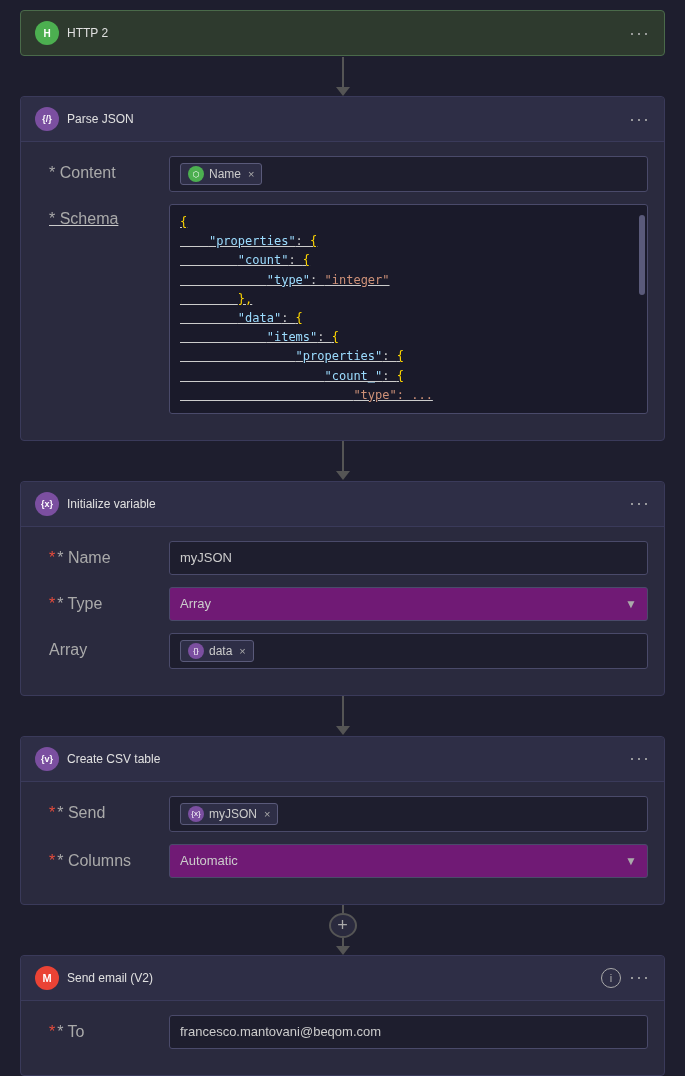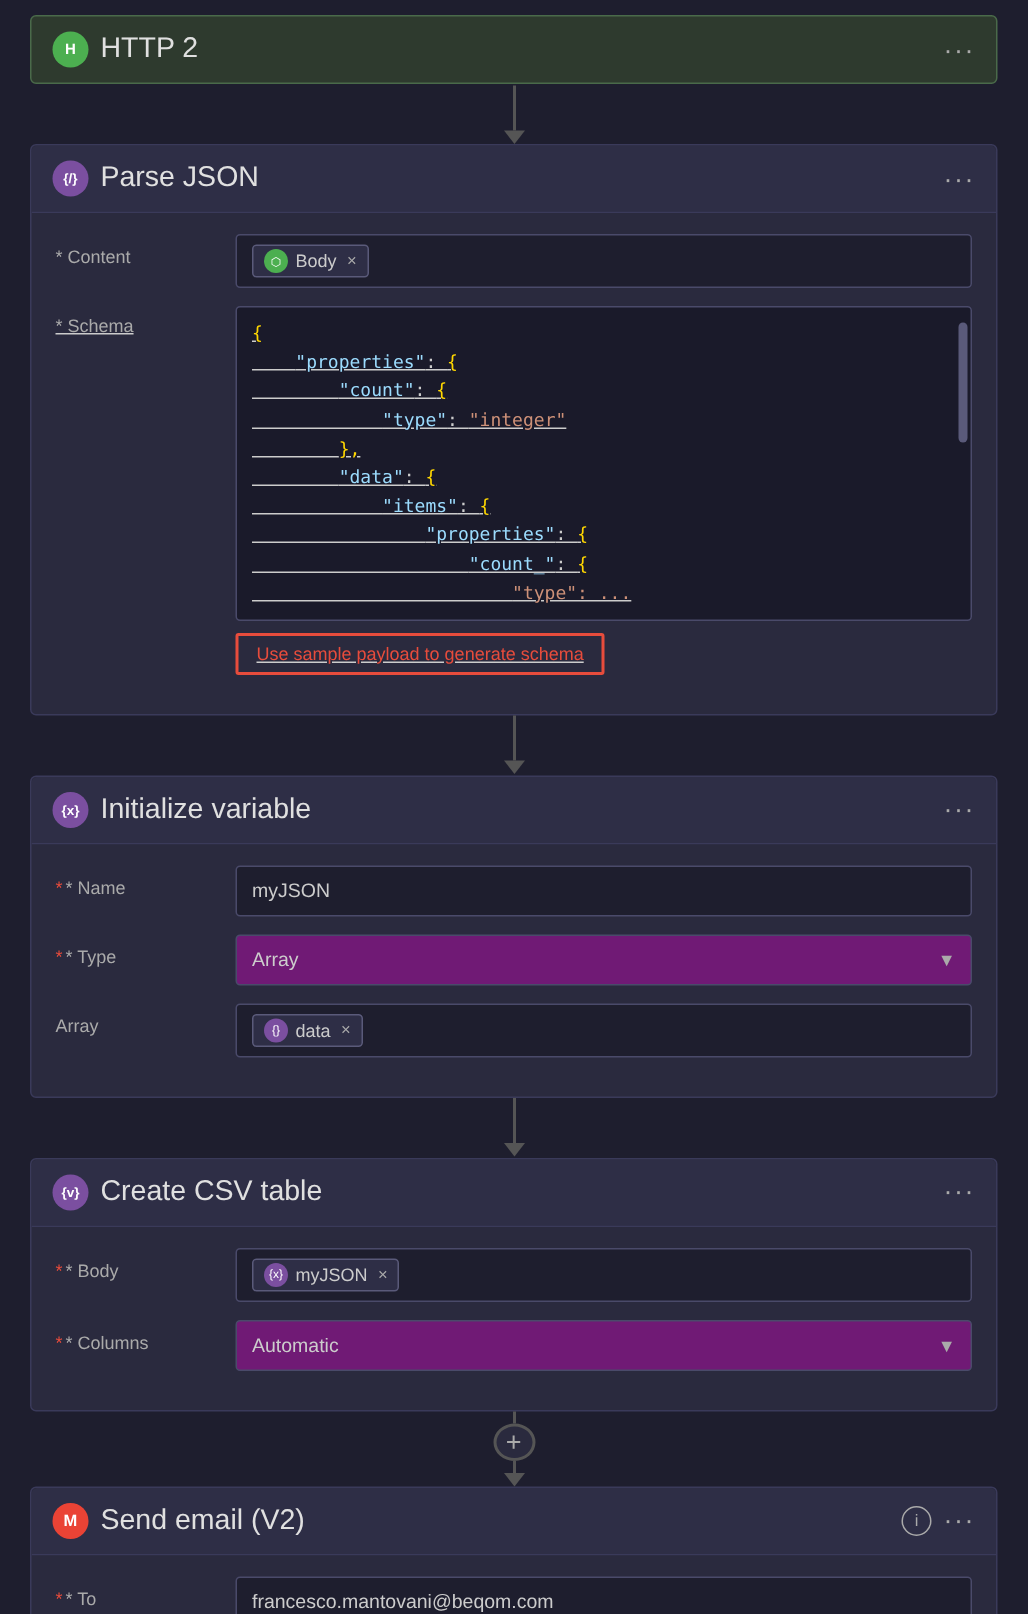--- a/index.html
+++ b/index.html
@@ -33,21 +33,21 @@
       justify-content: space-between;
     }
 
     .card-header-left {
       display: flex;
       align-items: center;
       gap: 8px;
     }
 
     .card-header-title {
-      font-size: 19px;
+      font-size: 12px;
       font-weight: 500;
       color: #e0e0e0;
     }
 
     .icon-circle {
       width: 24px;
       height: 24px;
       border-radius: 50%;
       display: flex;
       align-items: center;
@@ -72,24 +72,25 @@
     }
 
     .field-row {
       display: flex;
       align-items: flex-start;
       margin-bottom: 12px;
     }
 
     .field-label {
       color: #aaa;
-      font-size: 12px;
+      font-size: 16px;
       min-width: 120px;
       padding-top: 8px;
       flex-shrink: 0;
+      margin-left: 12px;
     }
 
     .field-label .required {
       color: #e74c3c;
       margin-right: 2px;
     }
 
     .field-input {
       flex: 1;
       background-color: #1e1e2e;
@@ -314,21 +315,21 @@
   </div>
   <div class="card-body">
 
     <div class="field-row">
       <div class="field-label">* Content</div>
       <div class="field-input">
         <div class="tag-chip">
           <div class="chip-icon icon-green" style="background-color:#4caf50;">
             <span style="font-size:8px; color:white;">⬡</span>
           </div>
-          <span>Body</span>
+          <span>Name</span>
           <span class="chip-close">×</span>
         </div>
       </div>
     </div>
 
     <div class="field-row" style="align-items:flex-start;text-decoration:underline;">
       <div class="field-label" style="padding-top:6px;">* Schema</div>
       <div style="flex:1; display:flex; flex-direction:column;">
         <div class="schema-box">
           <div class="scrollbar"></div>
@@ -336,21 +337,20 @@
           <div class="schema-line">    <span class="key-color">"properties"</span>: <span class="brace-color">{</span></div>
           <div class="schema-line">        <span class="key-color">"count"</span>: <span class="brace-color">{</span></div>
           <div class="schema-line">            <span class="key-color">"type"</span>: <span class="string-color">"integer"</span></div>
           <div class="schema-line">        <span class="brace-color">},</span></div>
           <div class="schema-line">        <span class="key-color">"data"</span>: <span class="brace-color">{</span></div>
           <div class="schema-line">            <span class="key-color">"items"</span>: <span class="brace-color">{</span></div>
           <div class="schema-line">                <span class="key-color">"properties"</span>: <span class="brace-color">{</span></div>
           <div class="schema-line">                    <span class="key-color">"count_"</span>: <span class="brace-color">{</span></div>
           <div class="schema-line">                        <span class="string-color">"type": ...</span></div>
         </div>
-        <button class="generate-schema-btn" style="align-self:flex-start; margin-top:8px;">Use sample payload to generate schema</button>
       </div>
     </div>
   </div>
 </div>
 
 <div class="connector">
   <div class="connector-line"></div>
   <div class="connector-arrow"></div>
 </div>
 
@@ -412,21 +412,21 @@
         <span style="font-size:9px;">{v}</span>
       </div>
       <span class="card-header-title">Create CSV table</span>
     </div>
     <div class="dots-menu">···</div>
   </div>
   <div class="card-body">
 
     <div class="field-row">
       <div class="field-label">
-        <span class="required">*</span><span>* Body</span>
+        <span class="required">*</span><span>* Send</span>
       </div>
       <div class="field-input">
         <div class="tag-chip">
           <div class="chip-icon" style="background-color:#7b4fa0; border-radius:50%;">
             <span style="font-size:8px; color:white;">{x}</span>
           </div>
           <span>myJSON</span>
           <span class="chip-close">×</span>
         </div>
       </div>

